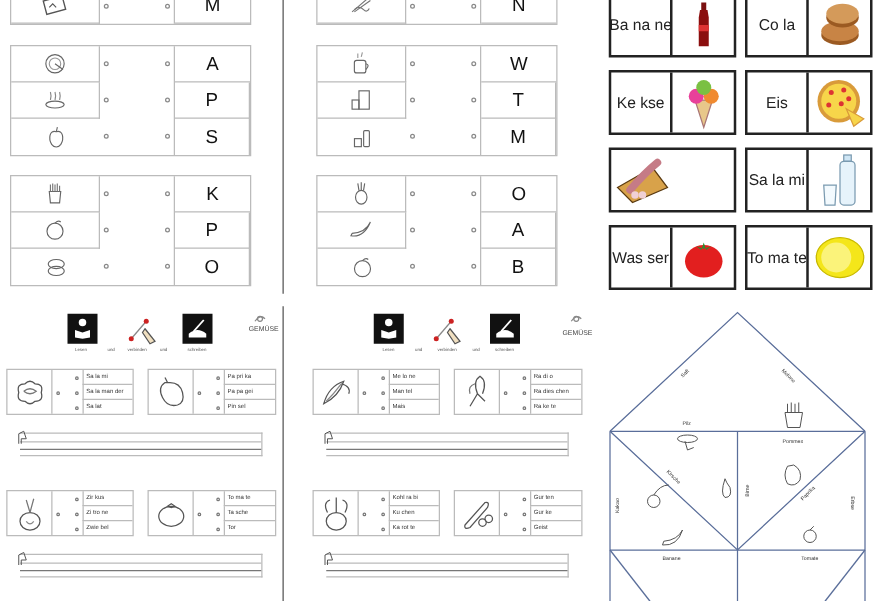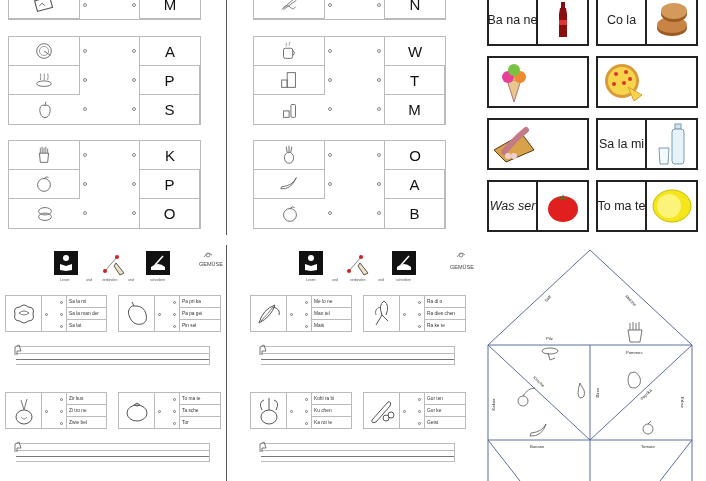--- a/index.html
+++ b/index.html
@@ -255,30 +255,32 @@
         <svg width="40" height="40" viewBox="0 0 40 40">
           <ellipse cx="20" cy="28" rx="15" ry="8" fill="#9b5a22"></ellipse>
           <ellipse cx="20" cy="25" rx="15" ry="8" fill="#c88445"></ellipse>
           <ellipse cx="22" cy="14" rx="13" ry="8" fill="#9b5a22"></ellipse>
           <ellipse cx="22" cy="11" rx="13" ry="8" fill="#d49a5a"></ellipse>
         </svg>
       </div>
   </div>
 
   <div class="card" style="left:487px; top:56px;">
+    <div class="word">Ke kse</div>
     <div class="img">
         <svg width="30" height="44" viewBox="0 0 30 44">
           <path d="M8 20 L15 42 L22 20 Z" fill="#e8c78a" stroke="#a77"></path>
           <circle cx="9" cy="17" r="6" fill="#e8409a"></circle>
           <circle cx="21" cy="17" r="6" fill="#f08a30"></circle>
           <circle cx="15" cy="10" r="6" fill="#7ac043"></circle>
         </svg>
       </div>
   </div>
   <div class="card" style="left:596px; top:56px;">
+    <div class="word">Eis</div>
     <div class="img">
         <svg width="42" height="42" viewBox="0 0 42 42">
           <circle cx="20" cy="20" r="17" fill="#d99b3a"></circle>
           <circle cx="20" cy="20" r="14" fill="#f7d54a"></circle>
           <circle cx="14" cy="13" r="2" fill="#d33"></circle>
           <circle cx="24" cy="11" r="2" fill="#d33"></circle>
           <circle cx="12" cy="23" r="2" fill="#d33"></circle>
           <circle cx="22" cy="22" r="2" fill="#d33"></circle>
           <circle cx="28" cy="18" r="2" fill="#d33"></circle>
           <path d="M26 26 L40 34 L32 40 Z" fill="#f7d54a" stroke="#d99b3a"></path>
@@ -300,21 +302,21 @@
     <div class="word">Sa la mi</div>
     <div class="img">
         <svg width="34" height="44" viewBox="0 0 34 44">
           <rect x="20" y="2" width="6" height="5" fill="#cfe6f5" stroke="#7a9ab0"></rect>
           <rect x="17" y="7" width="12" height="35" rx="3" fill="#e6f3fb" stroke="#7a9ab0"></rect>
           <path d="M4 26 L14 26 L13 42 L5 42 Z" fill="#f3fafe" stroke="#7a9ab0"></path>
         </svg>
       </div>
   </div>
 
-  <div class="card" style="left:487px; top:180px;font-style:italic;">
+  <div class="card" style="left:487px; top:180px;">
     <div class="word">Was ser</div>
     <div class="img">
         <svg width="36" height="36" viewBox="0 0 36 36">
           <ellipse cx="18" cy="21" rx="15" ry="13" fill="#e21f1f"></ellipse>
           <path d="M12 9 L18 11 L24 9 L20 12 L18 6 L16 12 Z" fill="#2e8b2e"></path>
         </svg>
       </div>
   </div>
   <div class="card" style="left:596px; top:180px;">
     <div class="word">To ma te</div>

